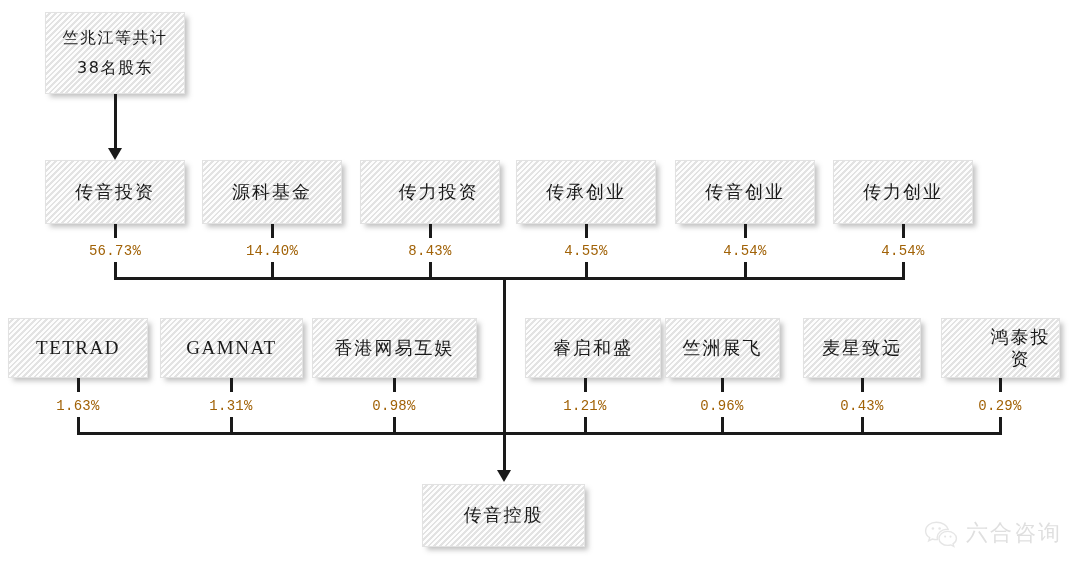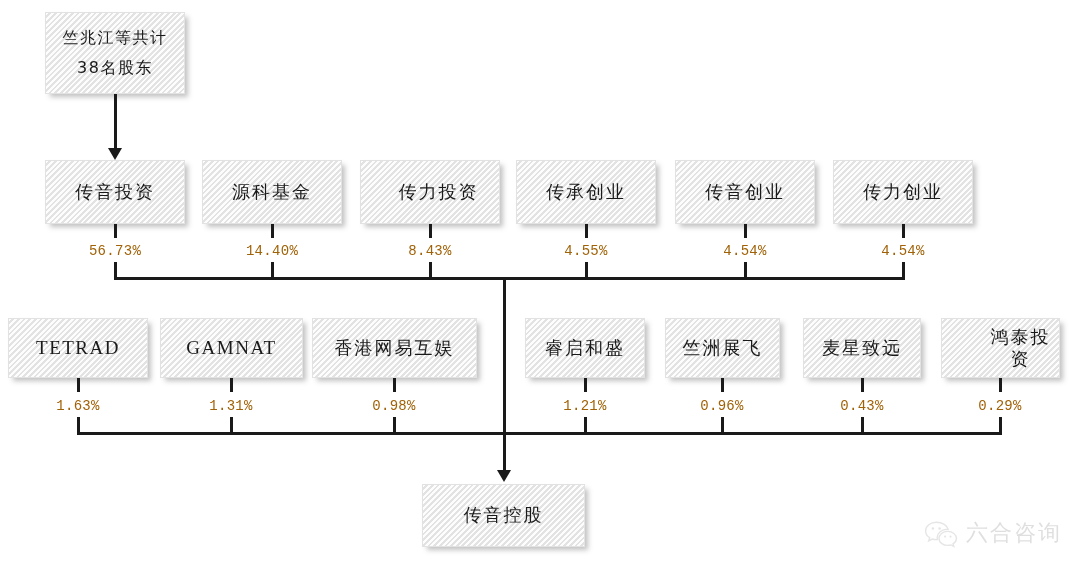--- a/index.html
+++ b/index.html
@@ -170,21 +170,21 @@
 
   <div class="node latin" style="left:8px; top:318px; width:140px; height:60px;">
     <span class="node-label">TETRAD</span>
   </div>
   <div class="node cn" style="left:312px; top:318px; width:165px; height:60px;">
     <span class="node-label">香港网易互娱</span>
   </div>
   <div class="node latin" style="left:160px; top:318px; width:143px; height:60px;">
     <span class="node-label">GAMNAT</span>
   </div>
-  <div class="node cn" style="left:525px; top:318px; width:120px; height:60px;">
+  <div class="node cn" style="left:525px; top:318px; width:136px; height:60px;">
     <span class="node-label">睿启和盛</span>
   </div>
   <div class="node cn" style="left:665px; top:318px; width:115px; height:60px;">
     <span class="node-label">竺洲展飞</span>
   </div>
   <div class="node cn" style="left:803px; top:318px; width:118px; height:60px;">
     <span class="node-label">麦星致远</span>
   </div>
   <div class="node cn" style="left:941px; top:318px; width:119px; height:60px;padding-left:40px;">
     <span class="node-label">鸿泰投资</span>

